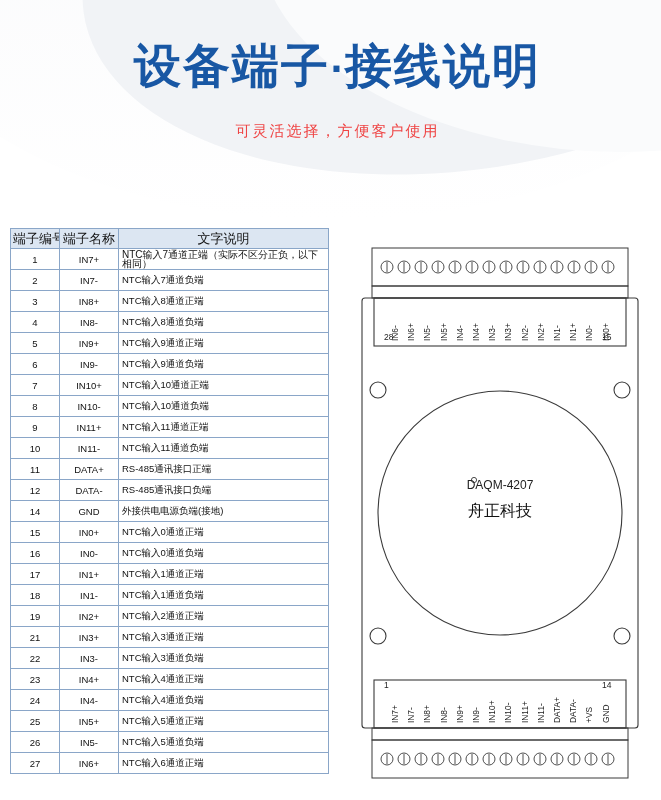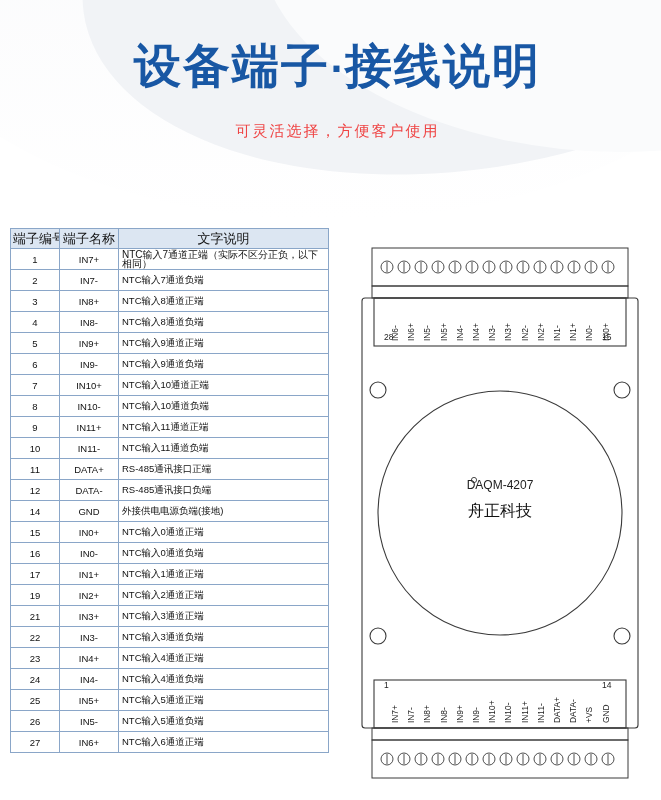--- a/index.html
+++ b/index.html
@@ -169,20 +169,25 @@
           </tr>
           <tr>
             <td class="c-num">16</td>
             <td class="c-name">IN0-</td>
             <td class="c-desc">NTC输入0通道负端</td>
           </tr>
           <tr>
             <td class="c-num">17</td>
             <td class="c-name">IN1+</td>
             <td class="c-desc">NTC输入1通道正端</td>
+          </tr>
+          <tr>
+            <td class="c-num">18</td>
+            <td class="c-name">IN1-</td>
+            <td class="c-desc">NTC输入1通道负端</td>
           </tr>
           <tr>
             <td class="c-num">19</td>
             <td class="c-name">IN2+</td>
             <td class="c-desc">NTC输入2通道正端</td>
           </tr>
           <tr>
             <td class="c-num">21</td>
             <td class="c-name">IN3+</td>
             <td class="c-desc">NTC输入3通道正端</td>

